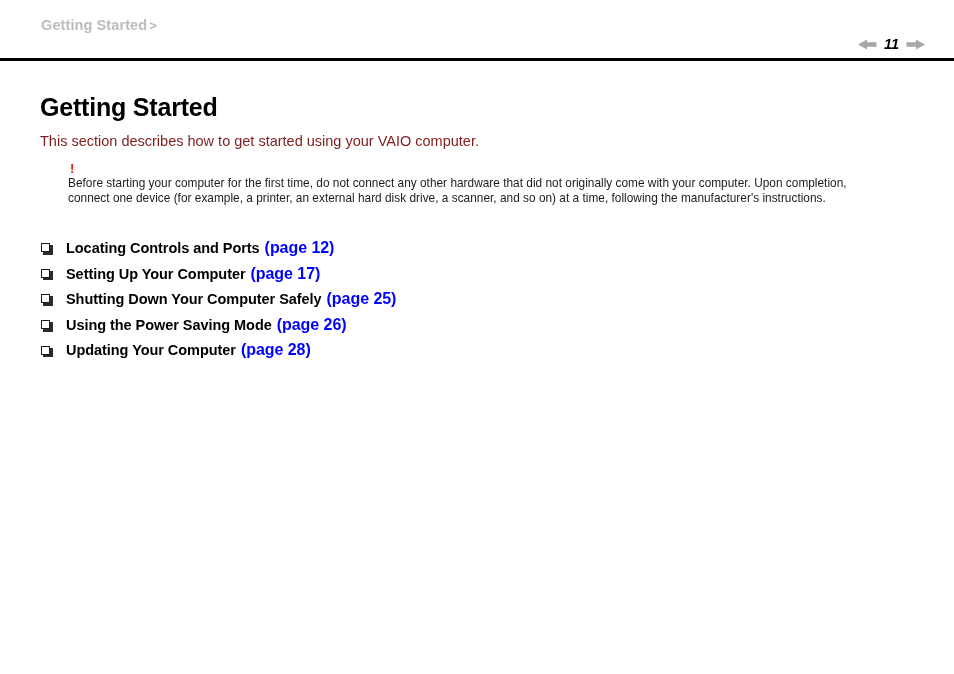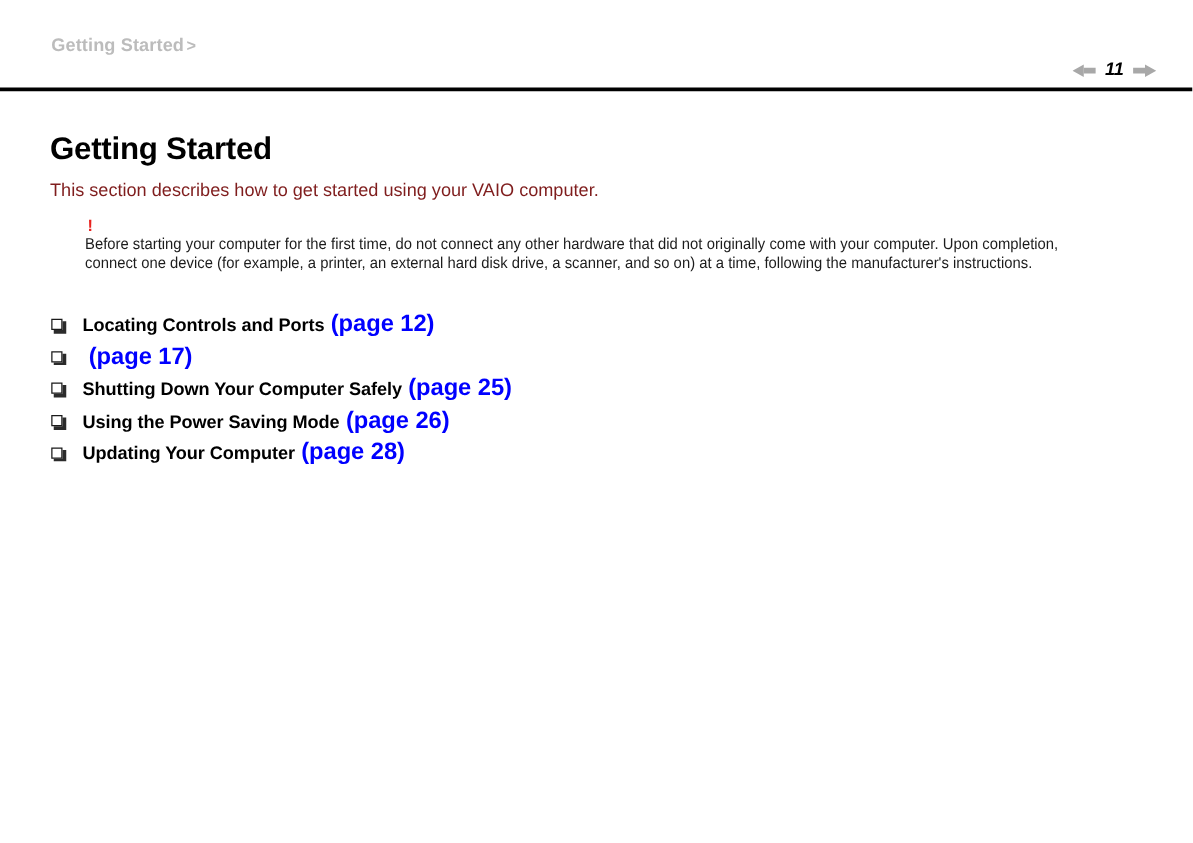--- a/index.html
+++ b/index.html
@@ -14,21 +14,20 @@
     color: #000000;
     overflow: hidden;
     position: relative;
   }
 
   
   .page-header {
     position: relative;
     height: 61px;
     box-sizing: border-box;
-    margin-top: 12px;
   }
   .breadcrumb {
     position: absolute;
     left: 41px;
     top: 17px;
     font-size: 14.5px;
     font-weight: bold;
     color: #bcbcbc;
     letter-spacing: 0.1px;
     white-space: nowrap;
@@ -168,21 +167,21 @@
     background: #2b2b2b;
     z-index: -1;
   }
   .link-title {
     font-size: 14.5px;
     font-weight: bold;
     color: #000000;
     letter-spacing: -0.05px;
   }
   .link-page {
-    font-size: 19px;
+    font-size: 16px;
     font-weight: bold;
     color: #0000ff;
     padding-left: 5px;
     letter-spacing: -0.05px;
     cursor: pointer;
     text-align: center;
   }
 </style>
 </head>
 <body>
@@ -227,20 +226,21 @@
 
     <li class="link-item">
       <span class="bullet-square"></span>
       <span class="link-title">Locating Controls and Ports</span>
       <span class="link-page">(page 12)</span>
     </li>
 
 
     <li class="link-item">
       <span class="bullet-square"></span>
+      <span class="link-title">Setting Up Your Computer</span>
       <span class="link-page">(page 17)</span>
     </li>
 
     <li class="link-item">
       <span class="bullet-square"></span>
       <span class="link-title">Shutting Down Your Computer Safely</span>
       <span class="link-page">(page 25)</span>
     </li>
 
     <li class="link-item">

